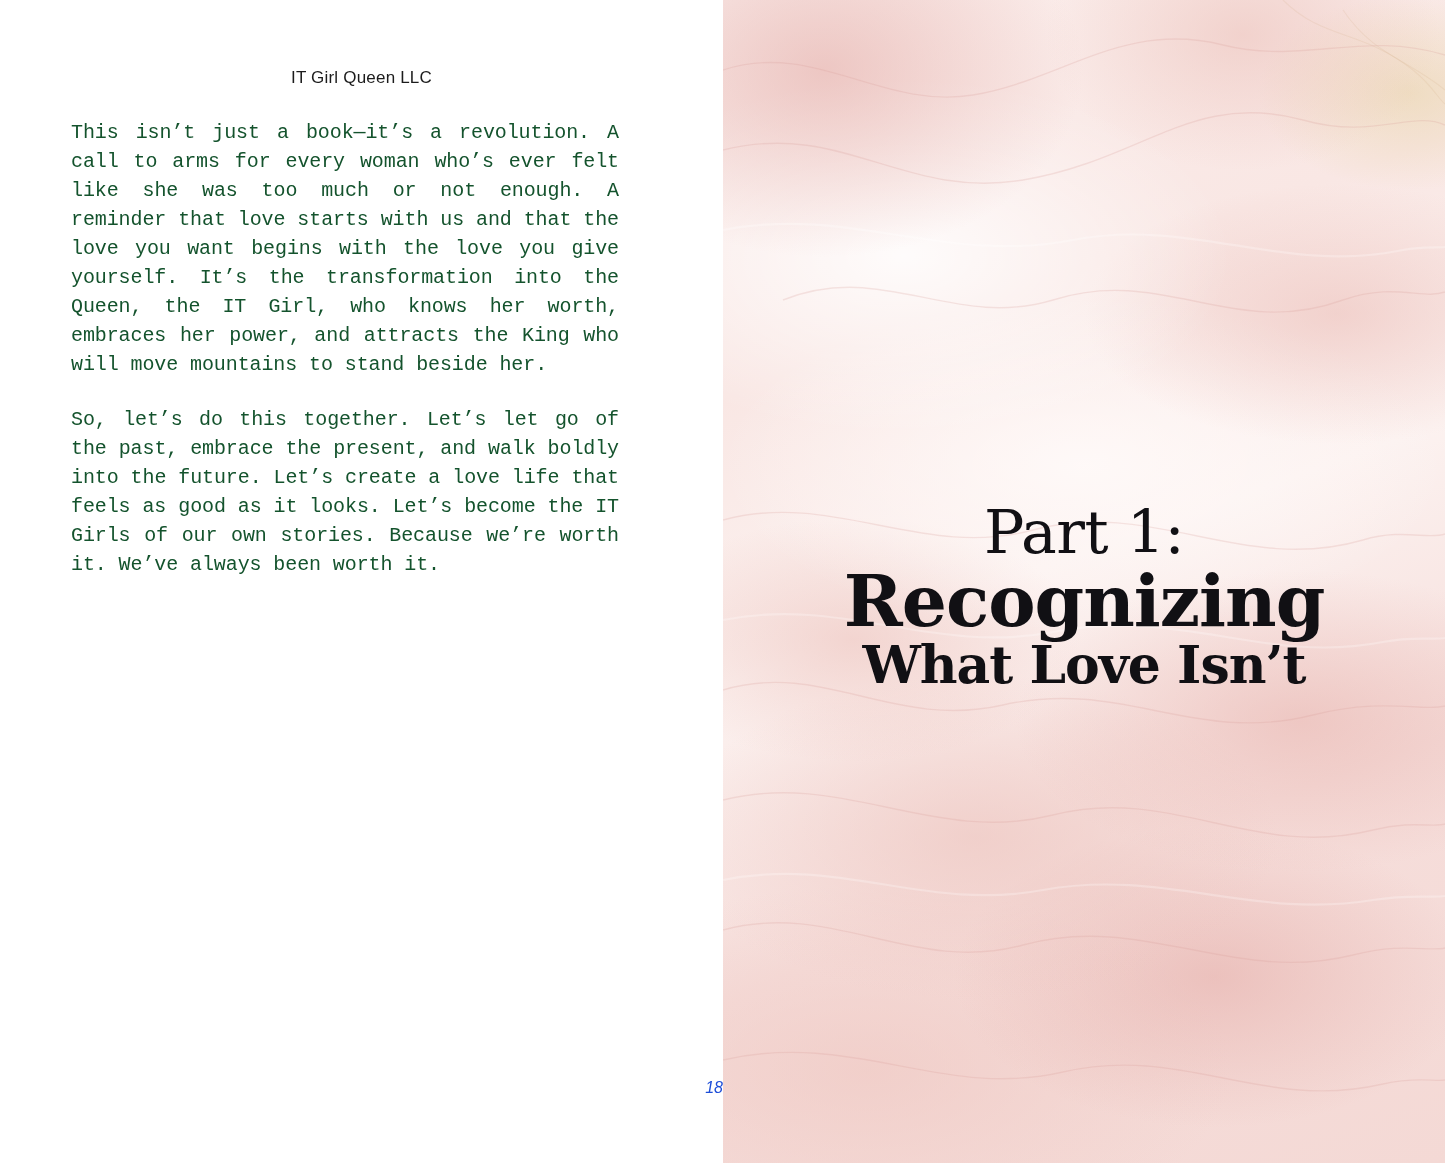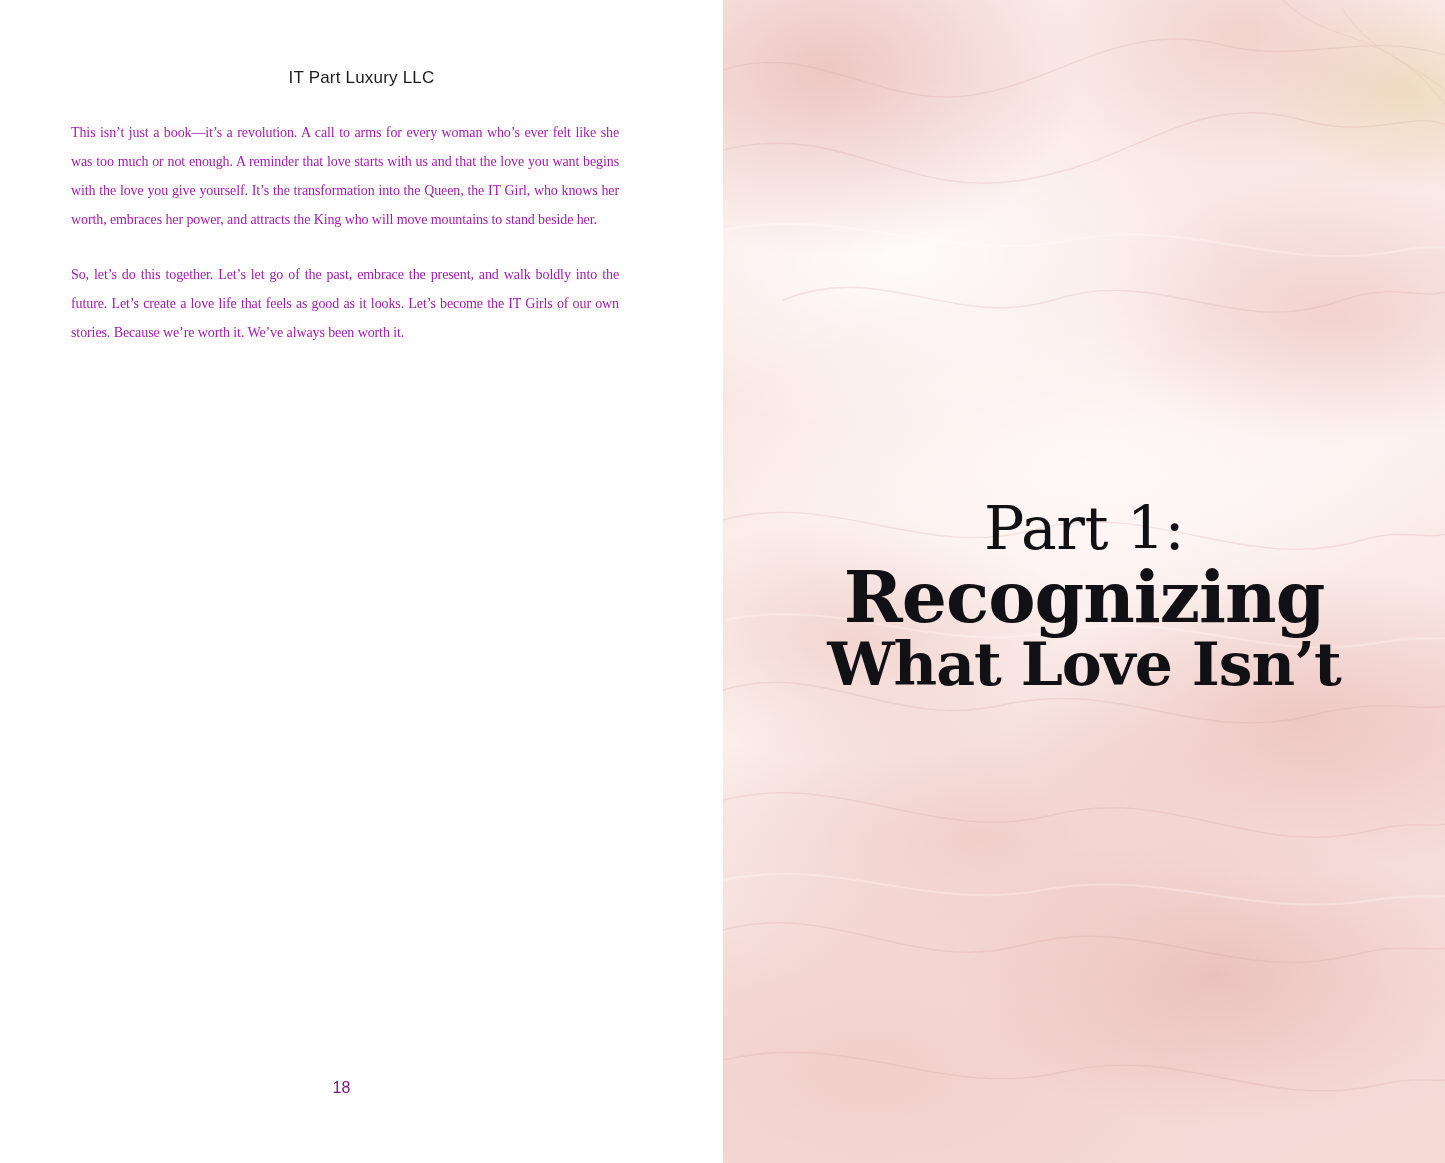--- a/index.html
+++ b/index.html
@@ -39,38 +39,39 @@
     font-family: "Liberation Sans", sans-serif;
   }
   .body-col {
     position: absolute;
     top: 118px;
     left: 71px;
     width: 548px;
   }
   .body-col p {
     margin: 0 0 26px 0;
-    font-size: 14px;
+    font-size: 20px;
     line-height: 29px;
-    color: #a21caf;
+    color: #14532d;
     text-align: justify;
-    font-family: Liberation Serif, serif;
+    font-family: Liberation Mono, monospace;
     letter-spacing: -0.1px;
   }
   .body-col p:last-child {
     margin-bottom: 12px;
   }
   .folio {
     position: absolute;
     bottom: 66px;
     left: 0;
     width: 100%;
-    text-align: center;
+    text-align: right;
     font-size: 16px;
-    color: #701a75;
+    color: #1d4ed8;
+    font-style: italic;
   }
   .folio span {
     display: inline-block;
     margin-left: -40px;
   }
 
   
   .page-right {
     position: relative;
     width: 722px;
@@ -125,30 +126,30 @@
   .part-line.l1 {
     font-weight: 400;
     font-size: 60px;
     letter-spacing: -0.5px;
     margin-bottom: 2px;
   }
   .part-line.l2 {
     font-size: 71px;
   }
   .part-line.l3 {
-    font-size: 60px;
+    font-size: 52px;
   }
 </style>
 </head>
 <body>
 
 <div class="spread">
 
   <div class="page-left">
-    <div class="running-head">IT Part Luxury LLC</div>
+    <div class="running-head">IT Girl Queen LLC</div>
 
     <div class="body-col">
       <p>This isn’t just a book—it’s a revolution. A call to arms for every woman who’s ever felt like she was too much or not enough. A reminder that love starts with us and that the love you want begins with the love you give yourself. It’s the transformation into the Queen, the IT Girl, who knows her worth, embraces her power, and attracts the King who will move mountains to stand beside her.</p>
       <p>So, let’s do this together. Let’s let go of the past, embrace the present, and walk boldly into the future. Let’s create a love life that feels as good as it looks. Let’s become the IT Girls of our own stories. Because we’re worth it. We’ve always been worth it.</p>
     </div>
 
     <div class="folio">
       <span>18</span>
     </div>
   </div>

